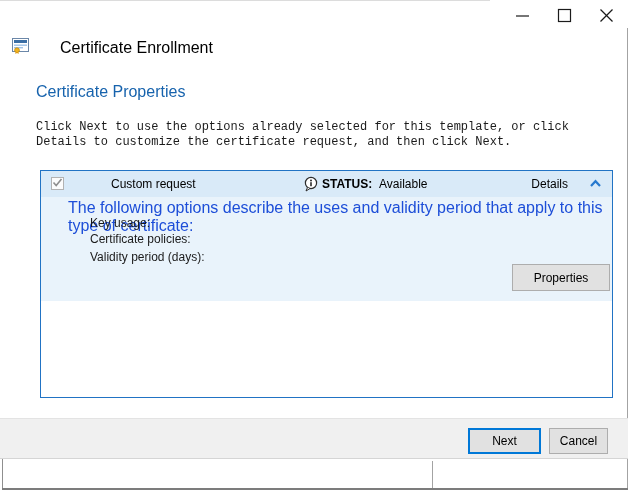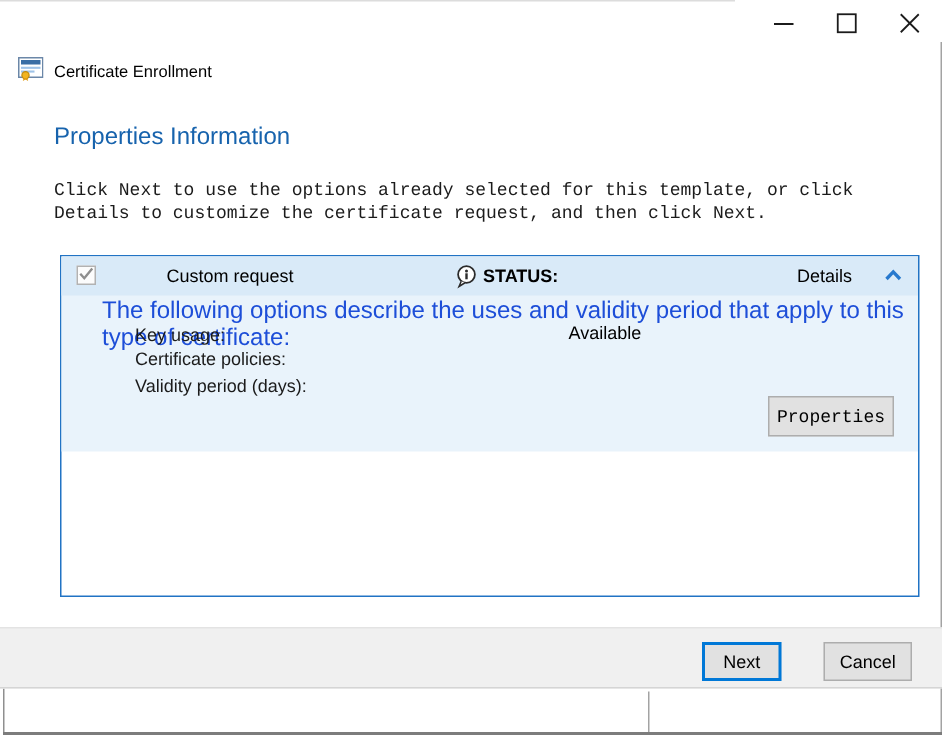--- a/index.html
+++ b/index.html
@@ -28,21 +28,21 @@
   .caption-bar { position: absolute; top: 0; right: 5px; height: 30px; display: flex; }
   .cap-btn {
     width: 42px; height: 30px;
     display: flex; align-items: center; justify-content: center;
     cursor: default;
   }
   .cap-btn svg { display: block; }
 
   
   .app-header { position: absolute; left: 12px; top: 37px; display: flex; align-items: center; gap: 7px; }
-  .app-header .title { font-size: 11px; color: #000; }
+  .app-header .title { font-size: 16px; color: #000; margin-left: 24px; }
 
   .page-heading {
     position: absolute; left: 36px; top: 83px;
     font-size: 16px; color: #1763ad; font-weight: 400;
   }
   .intro {
     position: absolute; left: 36px; top: 120px; width: 574px;
     font-size: 12px; line-height: 15px; color: #1b1b1b; font-family: Liberation Mono, monospace;
   }
 
@@ -65,21 +65,21 @@
   .checkbox {
     position: absolute; left: 10px; top: 6px;
     width: 13px; height: 13px;
     background: #fcfcfc;
     border: 1px solid #b2b2b2;
     display: flex; align-items: center; justify-content: center;
   }
   .request-label { position: absolute; left: 30px; top: 6px; color: #000; margin-left: 40px; }
   .info-icon { position: absolute; left: 262px; top: 5px; }
   .status-label { position: absolute; left: 281px; top: 6px; font-weight: bold; color: #000; }
-  .status-value { position: absolute; left: 338px; top: 6px; color: #000; margin-top: 38px; }
+  .status-value { position: absolute; left: 338px; top: 6px; color: #000; }
   .details-toggle {
     position: absolute; right: 10px; top: 6px;
     display: flex; align-items: center; gap: 21px;
     cursor: default;
   }
   .details-toggle .lbl { color: #000; }
 
   .item-desc { position: absolute; left: 27px; top: 28px; font-size: 16px; color: #1d4ed8; }
   .field-line { position: absolute; left: 49px; font-size: 12px; color: #1b1b1b; }
   .field-0 { top: 45px; }
@@ -89,33 +89,33 @@
   .btn {
     font-family: "Liberation Sans", "DejaVu Sans", sans-serif;
     font-size: 12px; color: #000;
     background: #e1e1e1;
     border: 1px solid #adadad;
     display: flex; align-items: center; justify-content: center;
     cursor: default;
   }
   .properties-btn {
     position: absolute; left: 471px; top: 93px;
-    width: 84px; height: 27px; font-family: Liberation Mono, monospace;
+    width: 98px; height: 27px;
   }
   
   .footer {
     position: absolute; left: 0; top: 418px;
     width: 628px; height: 41px;
     background: #f0f0f0;
     border-top: 1px solid #e3e3e3;
     border-bottom: 1px solid #d5d5d5;
   }
   .next-btn {
     position: absolute; left: 468px; top: 9px;
-    width: 53px; height: 26px;
+    width: 73px; height: 26px;
     border: 2px solid #0078d7;
   }
   .cancel-btn {
     position: absolute; left: 549px; top: 9px;
     width: 59px; height: 26px;
   }
 </style>
 </head>
 <body>
 
@@ -159,21 +159,21 @@
         <rect x="2" y="3" width="13" height="3" fill="#3a6ea5"></rect>
         <rect x="2" y="7.5" width="13" height="1.4" fill="#9fc3e8"></rect>
         <rect x="2" y="10" width="9" height="1.4" fill="#9fc3e8"></rect>
         <circle cx="5" cy="13.2" r="2.4" fill="#f2b420" stroke="#c08a10" stroke-width="0.8"></circle>
         <path d="M3.8 15 L3.2 17 L5 16 L6.8 17 L6.2 15 Z" fill="#e09c12"></path>
       </svg>
     </span>
     <span class="title">Certificate Enrollment</span>
   </div>
 
-  <div class="page-heading">Properties Information</div>
+  <div class="page-heading">Certificate Properties</div>
 
   <div class="intro">Click Next to use the options already selected for this template, or click Details to customize the certificate request, and then click Next.</div>
 
   <div class="panel">
     <div class="item-block">
       <div class="item-header">
         <span class="checkbox">
           <span>
             <svg width="11" height="11" viewBox="0 0 11 11">
                 <path d="M1.5 5.5 L4.2 8.5 L9.5 2" fill="none" stroke="#8e8e8e" stroke-width="1.6"></path>

